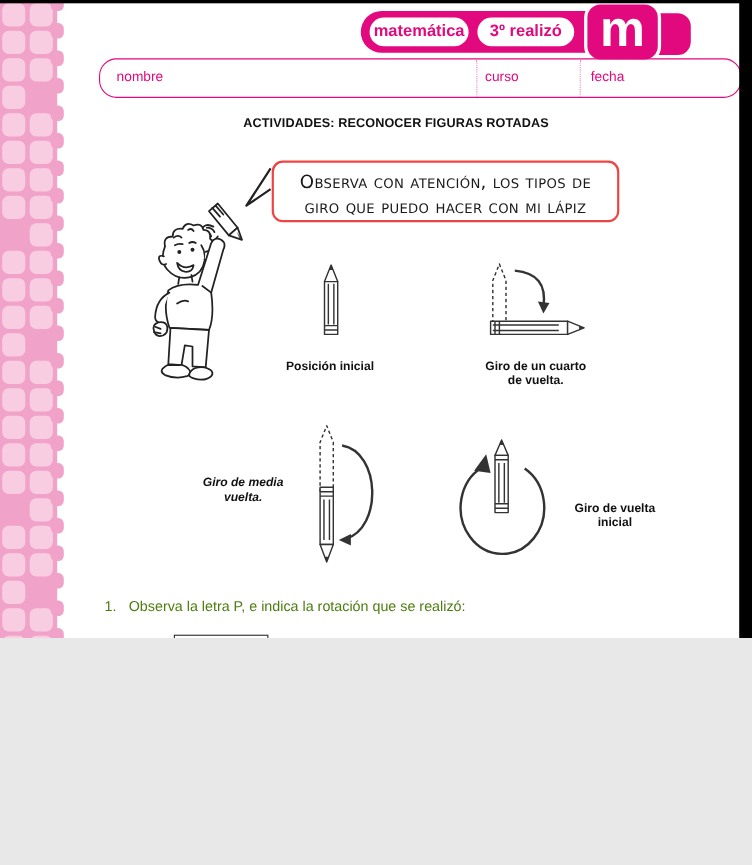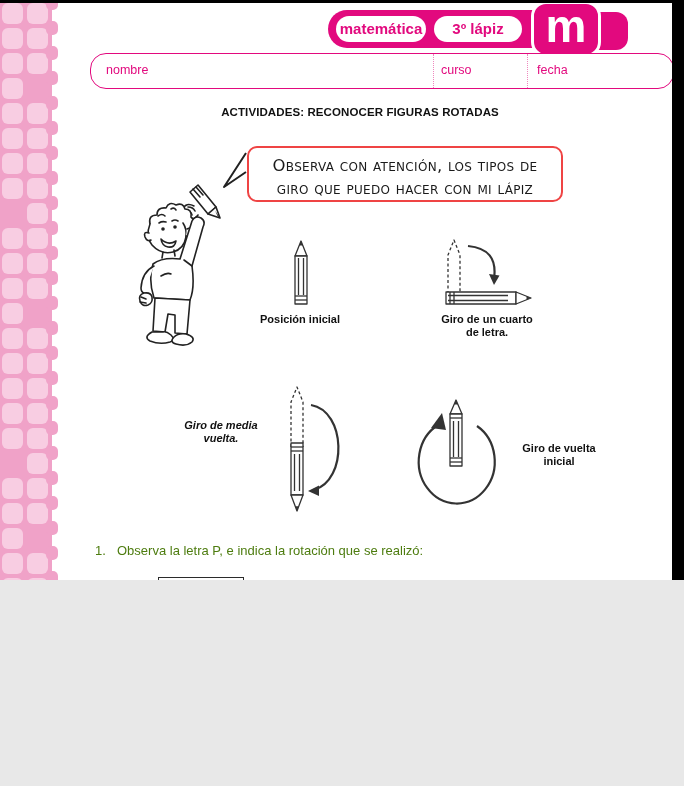--- a/index.html
+++ b/index.html
@@ -40,21 +40,21 @@
   #question{left:95px;top:543px;width:540px;font-size:13px;color:#4d7c0f;}
   #question .qnum{display:inline-block;width:22px;}
   
   #bubble{
     left:247px;top:146px;width:316px;height:56px;border:2px solid #ef4444;border-radius:10px;
     background:#fff;font-family:"DejaVu Sans",sans-serif;font-variant:small-caps;
     font-size:16.5px;color:#1a1a1a;text-align:center;line-height:23px;padding-top:6px;
     box-sizing:border-box;letter-spacing:0.3px;
   }
   
-  .ex-label{position:absolute;text-align:center;font-size:11px;font-weight:bold;color:#111;line-height:13px;}
+  .ex-label{position:absolute;text-align:center;font-size:11px;font-weight:bold;color:#111;line-height:13px;margin-top:14px;}
   #label-initial{left:238px;top:313px;width:124px;}
   #label-quarter{left:412px;top:313px;width:150px;}
   #label-half{left:162px;top:419px;width:118px;font-style:italic;}
   #label-full{left:500px;top:442px;width:118px;}
   
   .pbox{position:absolute;border:1.5px solid #2b2b2b;background:#fff;display:flex;align-items:center;justify-content:center;}
   #big-p-box{left:158px;top:577px;width:84px;height:78px;}
   .opt-box{top:674px;width:70px;height:72px;}
   #opt-box-0{left:160px;} #opt-box-1{left:271px;} #opt-box-2{left:385px;} #opt-box-3{left:495px;}
   .answer-line{position:absolute;top:762px;width:88px;height:0;border-top:1.5px dashed #444;}
@@ -158,21 +158,21 @@
         <rect x="27" y="753" width="21" height="21" rx="6" fill="#f8cde2"></rect>
         <rect x="46" y="746" width="12" height="14" rx="5" fill="#f0a2c8"></rect>
         <rect x="2" y="778" width="21" height="21" rx="6" fill="#f8cde2"></rect>
         <rect x="27" y="778" width="21" height="21" rx="6" fill="#f8cde2"></rect>
         <rect x="46" y="771" width="12" height="14" rx="5" fill="#f0a2c8"></rect>
       </g>
   </svg>
 
   <div id="header-bar" class="abs"></div>
   <div id="pill-subject" class="pill">matemática</div>
-  <div id="pill-grade" class="pill">3º lápiz</div>
+  <div id="pill-grade" class="pill">3º realizó</div>
   <div id="logo-blob" class="abs"></div>
   <div id="logo-box" class="abs">m</div>
 
   <div id="info-bar" class="abs">
     <span id="name-label" class="cell-label">nombre</span>
     <span class="vsep" id="sep-course"></span>
     <span id="course-label" class="cell-label">curso</span>
     <span class="vsep" id="sep-date"></span>
     <span id="date-label" class="cell-label">fecha</span>
     <span class="abs" style="left:70px;top:9px;right:280px;height:16px;"></span>
@@ -253,21 +253,21 @@
       <line x1="10" y1="59.5" x2="70" y2="59.5"></line>
       <line x1="10" y1="64.5" x2="70" y2="64.5"></line>
       <line x1="12" y1="56" x2="12" y2="68"></line>
       <line x1="16" y1="56" x2="16" y2="68"></line>
       <polygon points="78,56 93,62 78,68"></polygon>
       <polygon points="93,62 88.5,60.2 88.5,63.8" fill="#333" stroke="none"></polygon>
     </g>
   </svg>
   <div id="label-quarter" class="ex-label">
     <div>Giro de un cuarto</div>
-    <div>de letra.</div>
+    <div>de vuelta.</div>
   </div>
 
   <svg class="abs" style="left:284px;top:383px;" width="80" height="134" viewBox="0 0 80 134" fill="none" stroke="#333" stroke-width="1.3" stroke-linejoin="round">
     <path d="M7,64 V19 L13,4 L19,19 V64" stroke-dasharray="3,2.5"></path>
     <path d="M27,22 C62,28 64,97 30,107" stroke-width="2.2"></path>
     <polygon points="24,108 35,102.5 35,113" fill="#333" stroke="none"></polygon>
     <g fill="#fff">
       <rect x="7" y="60" width="12" height="52"></rect>
       <line x1="7" y1="64" x2="19" y2="64"></line>
       <line x1="7" y1="68" x2="19" y2="68"></line>

